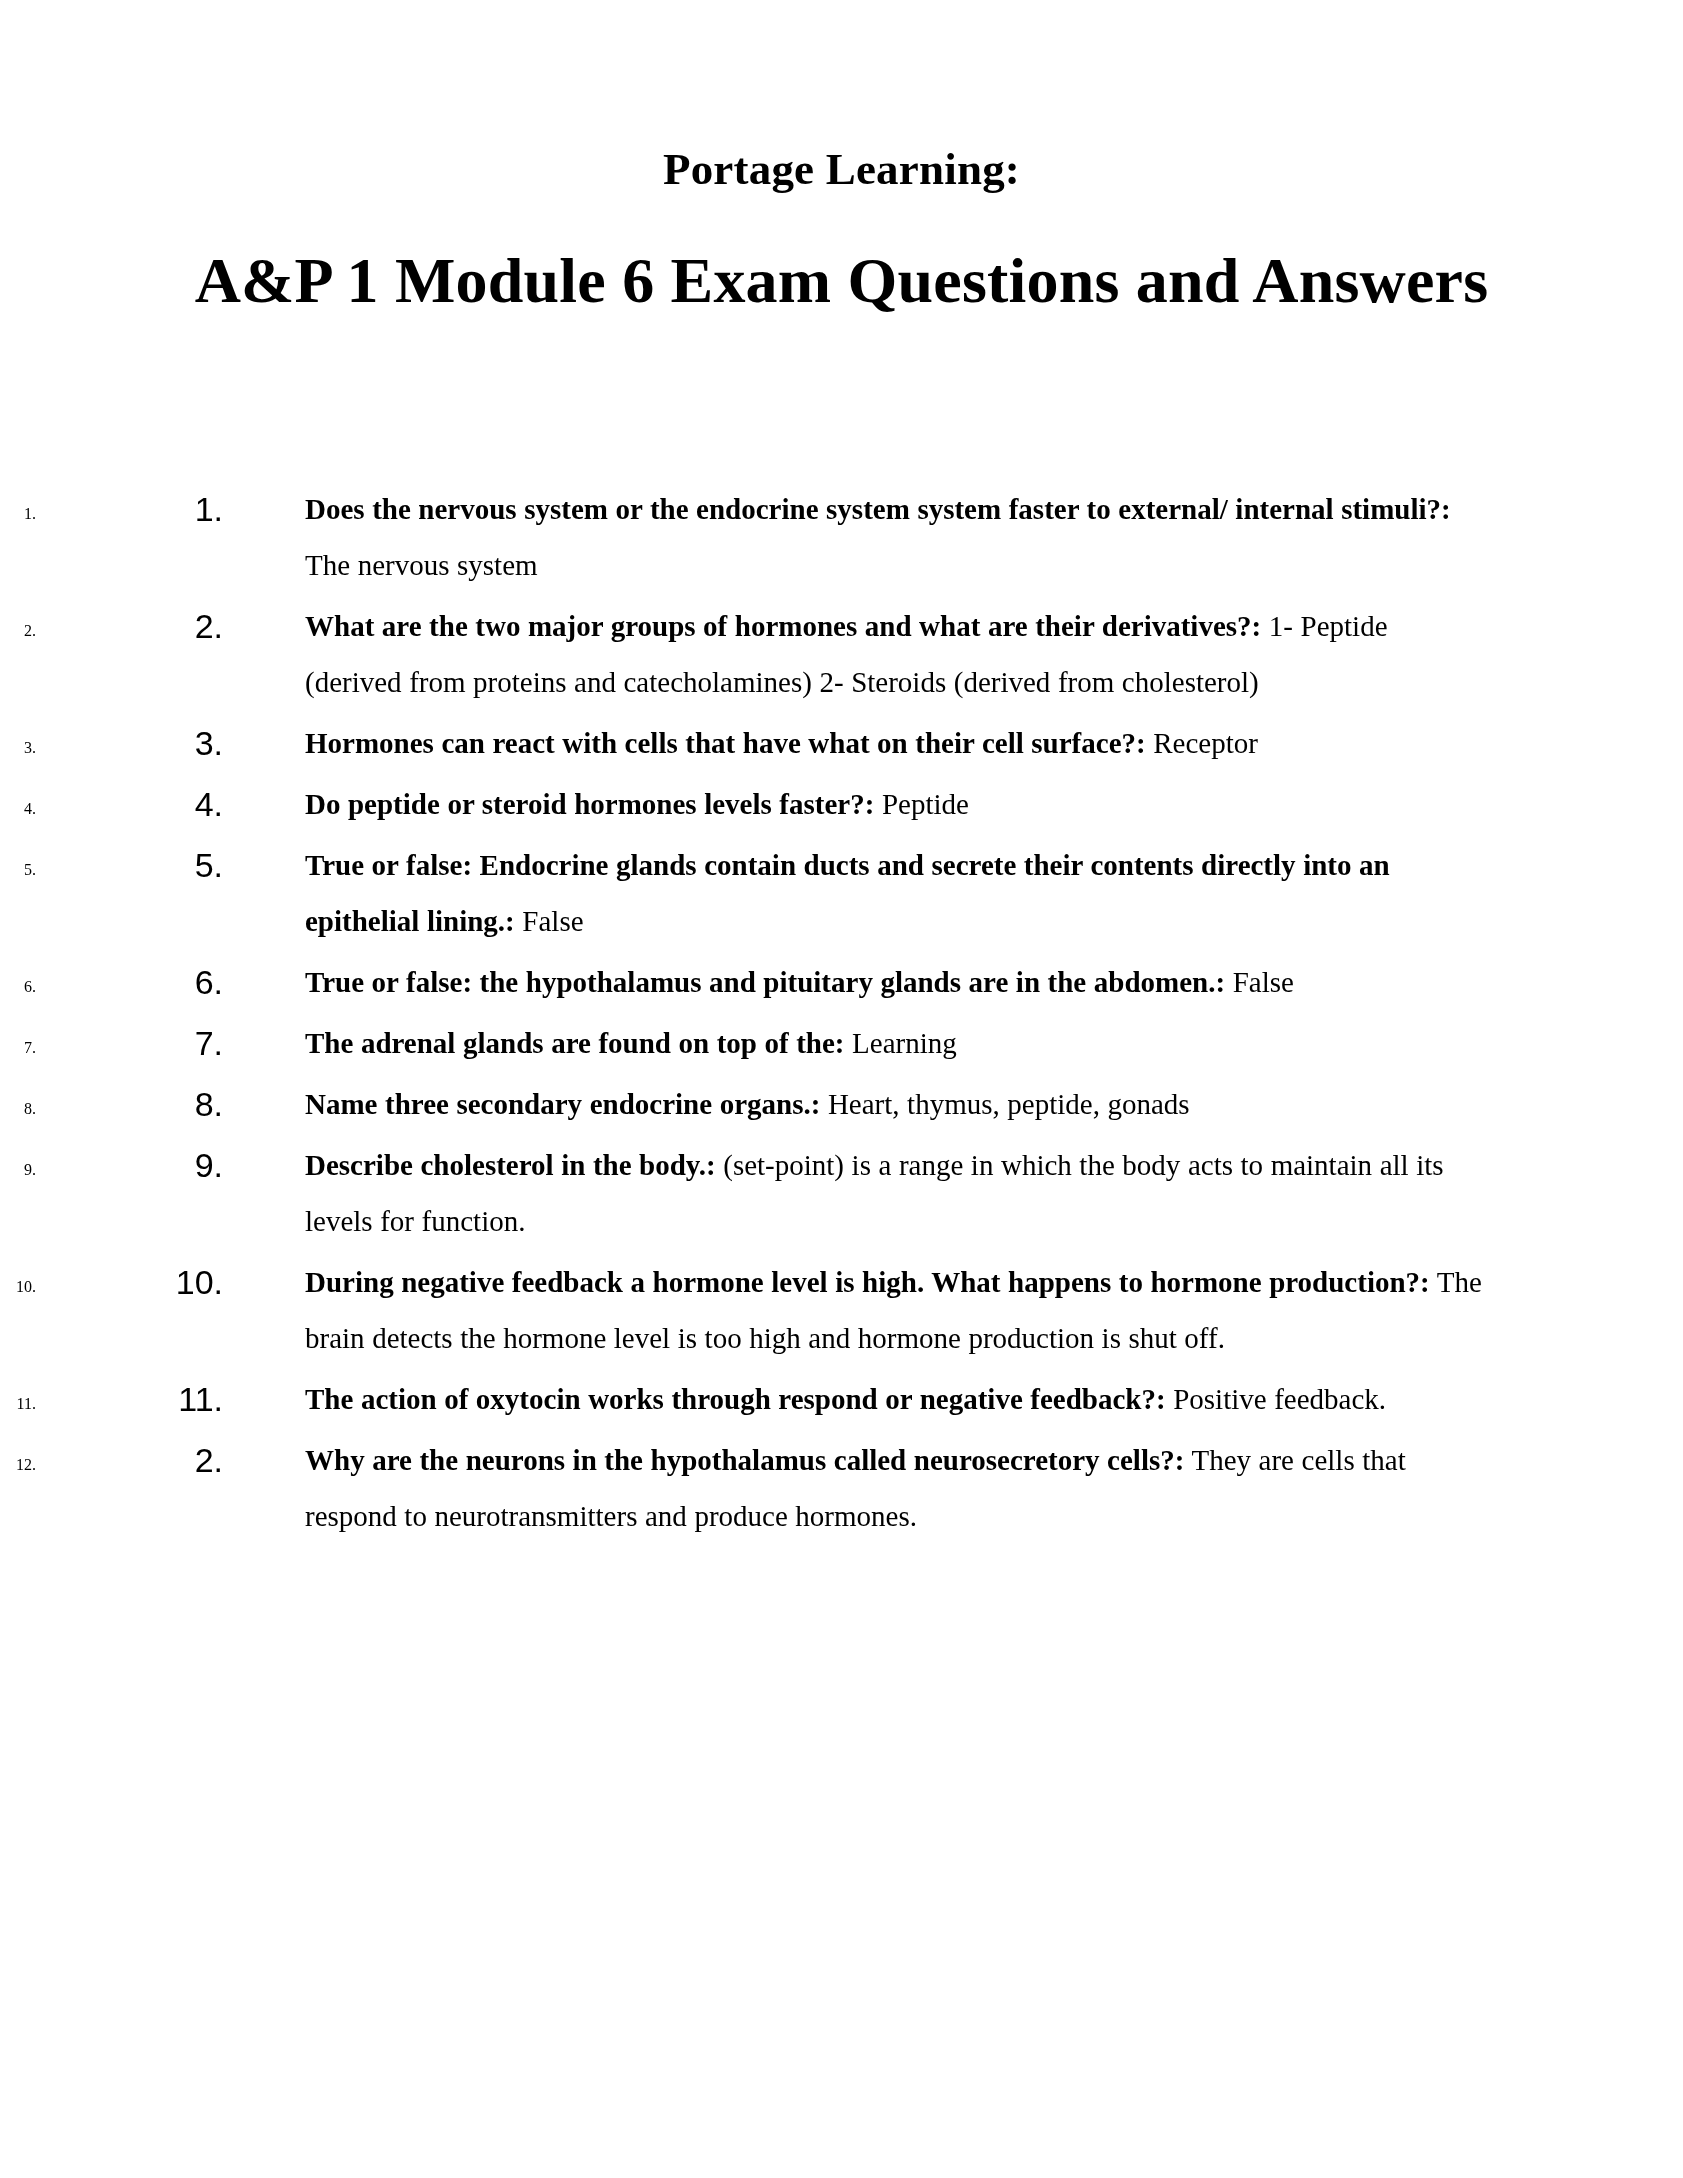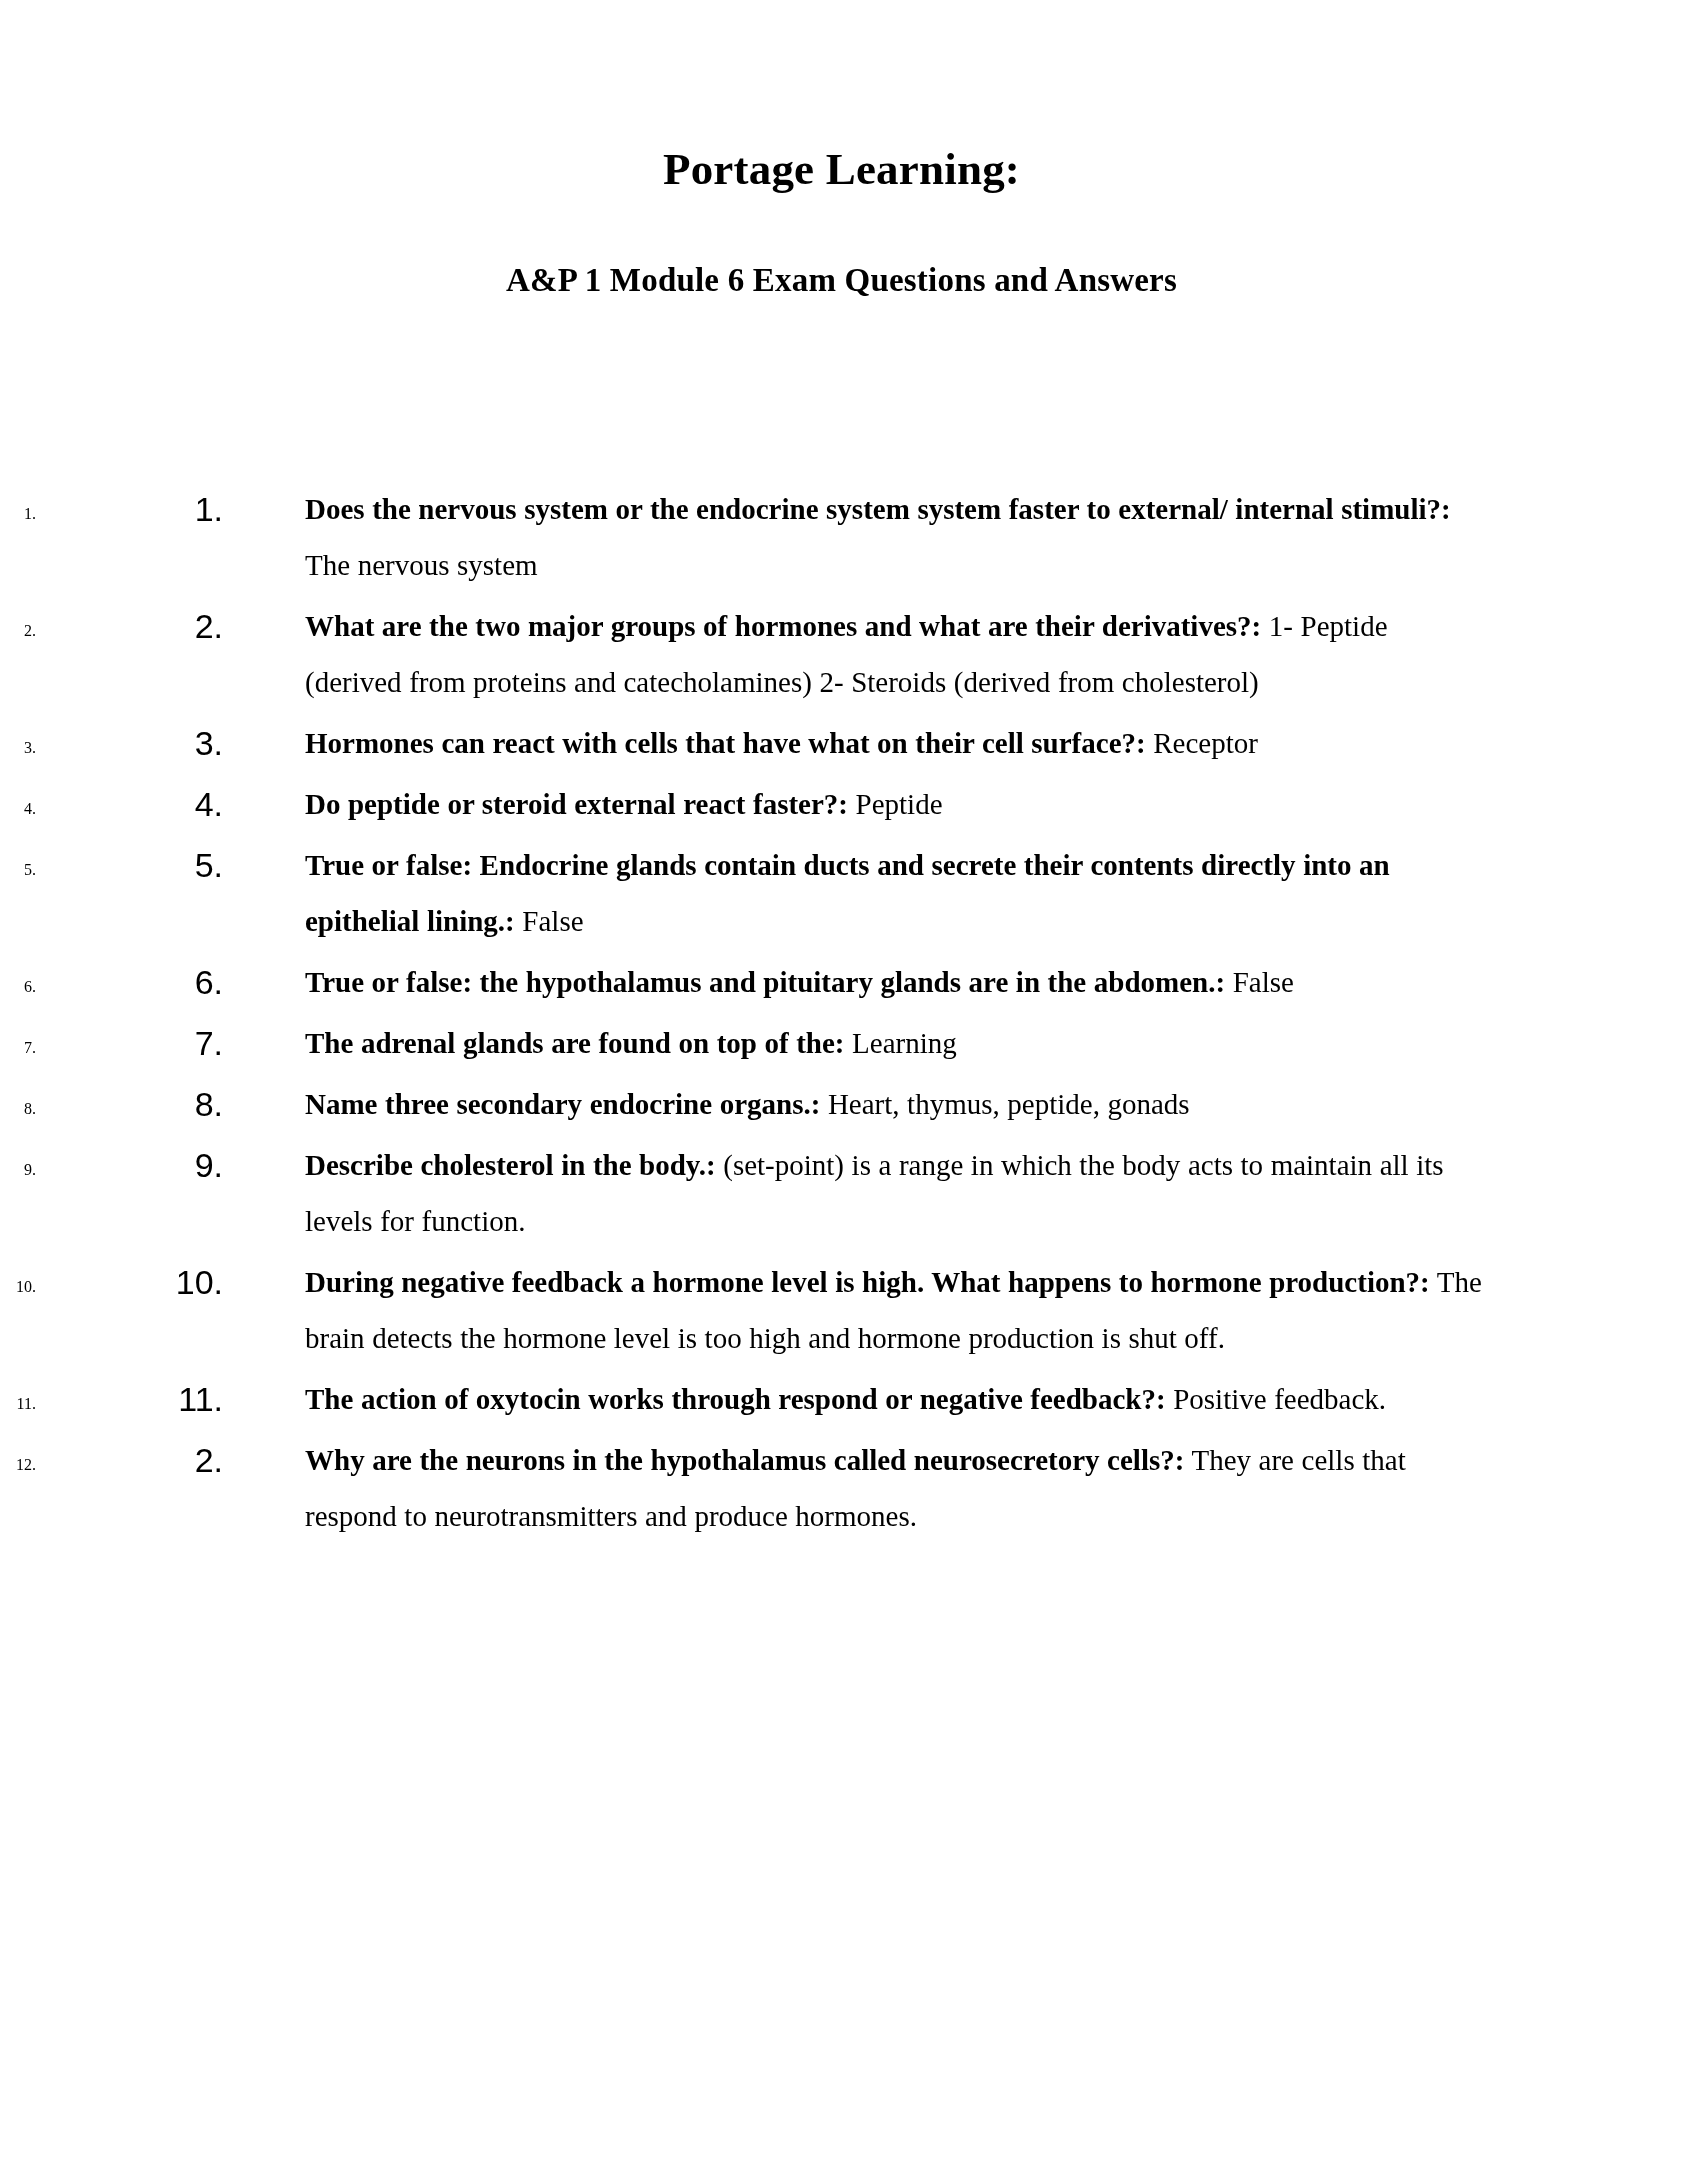--- a/index.html
+++ b/index.html
@@ -34,21 +34,21 @@
     font-size: 45px;
     line-height: 61px;
     color: #000000;
     letter-spacing: 0.2px;
     white-space: nowrap;
   }
 
   .doc-title-line-2 {
     font-family: "Liberation Serif", "DejaVu Serif", serif;
     font-weight: bold;
-    font-size: 33px;
+    font-size: 64px;
     line-height: 65px;
     color: #000000;
     margin-top: 48px;
     letter-spacing: 0.2px;
     white-space: nowrap;
   }
 
   
   .qa-list {
     position: absolute;
@@ -112,21 +112,21 @@
       <li class="qa-item">
         <span class="qa-number">2.</span>
         <div class="qa-text"><span class="qa-q">What are the two major groups of hormones and what are their derivatives?:</span> <span class="qa-a">1- Peptide (derived from proteins and catecholamines) 2- Steroids (derived from cholesterol)</span></div>
       </li>
       <li class="qa-item">
         <span class="qa-number">3.</span>
         <div class="qa-text"><span class="qa-q">Hormones can react with cells that have what on their cell surface?:</span> <span class="qa-a">Receptor</span></div>
       </li>
       <li class="qa-item">
         <span class="qa-number">4.</span>
-        <div class="qa-text"><span class="qa-q">Do peptide or steroid external react faster?:</span> <span class="qa-a">Peptide</span></div>
+        <div class="qa-text"><span class="qa-q">Do peptide or steroid hormones levels faster?:</span> <span class="qa-a">Peptide</span></div>
       </li>
       <li class="qa-item">
         <span class="qa-number">5.</span>
         <div class="qa-text"><span class="qa-q">True or false: Endocrine glands contain ducts and secrete their contents directly into an epithelial lining.:</span> <span class="qa-a">False</span></div>
       </li>
       <li class="qa-item">
         <span class="qa-number">6.</span>
         <div class="qa-text"><span class="qa-q">True or false: the hypothalamus and pituitary glands are in the abdomen.:</span> <span class="qa-a">False</span></div>
       </li>
       <li class="qa-item">

